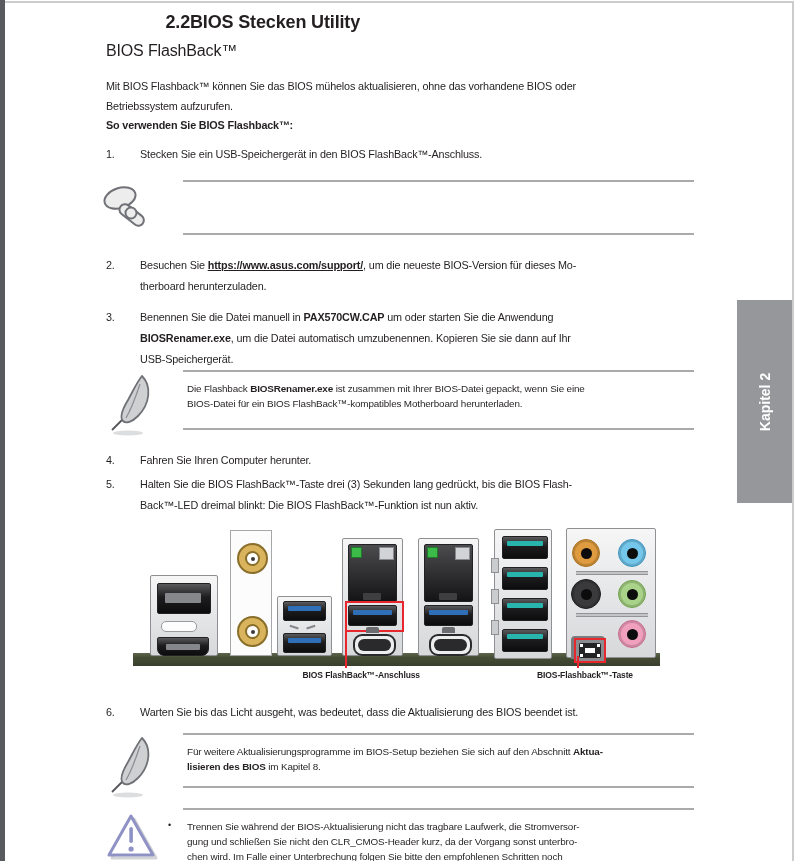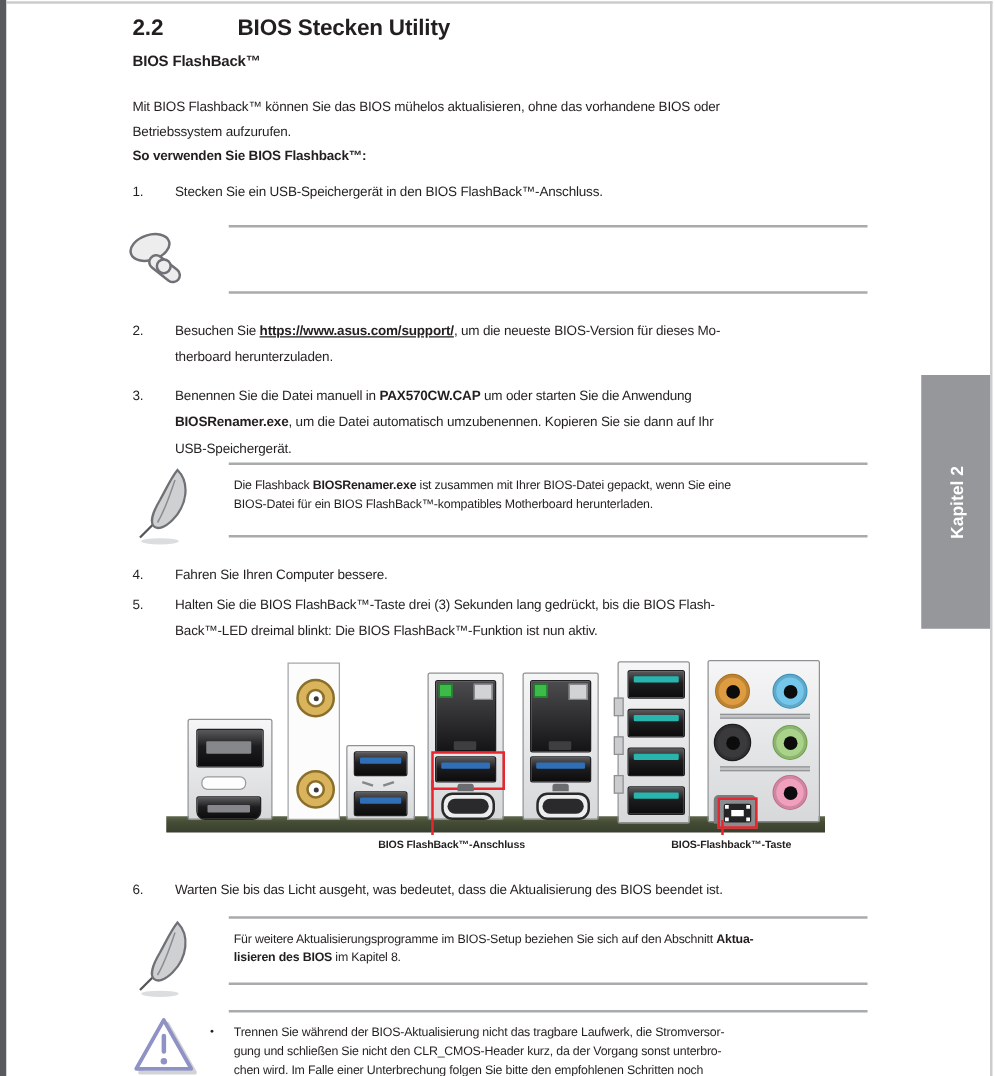--- a/index.html
+++ b/index.html
@@ -6,22 +6,22 @@
   .page {
     position:relative; width:796px; height:861px; background:#ffffff; overflow:hidden;
     font-family:"Liberation Sans","DejaVu Sans",sans-serif; color:#231f20;
     letter-spacing:-0.15px;
   }
   .edge-left  { position:absolute; left:0; top:0; width:5px; height:861px; background:#595a5d; }
   .edge-top   { position:absolute; left:5px; top:1px; width:789px; height:2px; background:#cbccce; }
   .edge-right { position:absolute; left:792px; top:1px; width:2px; height:860px; background:#cbccce; }
 
   .h1 { position:absolute; left:106px; top:12px; font-size:18px; font-weight:bold; }
-  .h1 .h1-num { display:inline-block; width:84px; }
-  .h2 { position:absolute; left:106px; top:42px; font-size:12px; font-weight:bold; }
+  .h1 .h1-num { display:inline-block; width:84px;text-align:right; }
+  .h2 { position:absolute; left:106px; top:42px; font-size:16px; font-weight:normal; }
 
   .body-text { font-size:10.8px; line-height:20px; white-space:pre-line; }
   .intro { position:absolute; left:106px; top:76px; width:610px; }
   .lead  { position:absolute; left:106px; top:119px; font-size:10.8px; font-weight:bold; }
 
   .step { position:absolute; left:106px; width:592px; font-size:10.8px; line-height:21px; }
   .step .num { position:absolute; left:0; top:0; }
   .step .stext { margin-left:34px; white-space:pre-line; }
   #step1 { top:144px; } #step2 { top:255px; } #step3 { top:307px; }
   #step4 { top:450px; } #step5 { top:474px; } #step6 { top:702px; }
@@ -140,21 +140,21 @@
 
   <div class="step" id="step3">
     <span class="num">3.</span>
     <div class="stext"><span>Benennen Sie die Datei manuell in </span><span class="bold">PAX570CW.CAP</span><span> um oder starten Sie die Anwendung
 </span><span class="bold">BIOSRenamer.exe</span><span>, um die Datei automatisch umzubenennen. Kopieren Sie sie dann auf Ihr
 USB-Speichergerät.</span></div>
   </div>
 
   <div class="step" id="step4">
     <span class="num">4.</span>
-    <div class="stext">Fahren Sie Ihren Computer bessere.</div>
+    <div class="stext">Fahren Sie Ihren Computer herunter.</div>
   </div>
 
   <div class="step" id="step5">
     <span class="num">5.</span>
     <div class="stext">Halten Sie die BIOS FlashBack™-Taste drei (3) Sekunden lang gedrückt, bis die BIOS Flash-
 Back™-LED dreimal blinkt: Die BIOS FlashBack™-Funktion ist nun aktiv.</div>
   </div>
 
   <div class="step" id="step6">
     <span class="num">6.</span>

